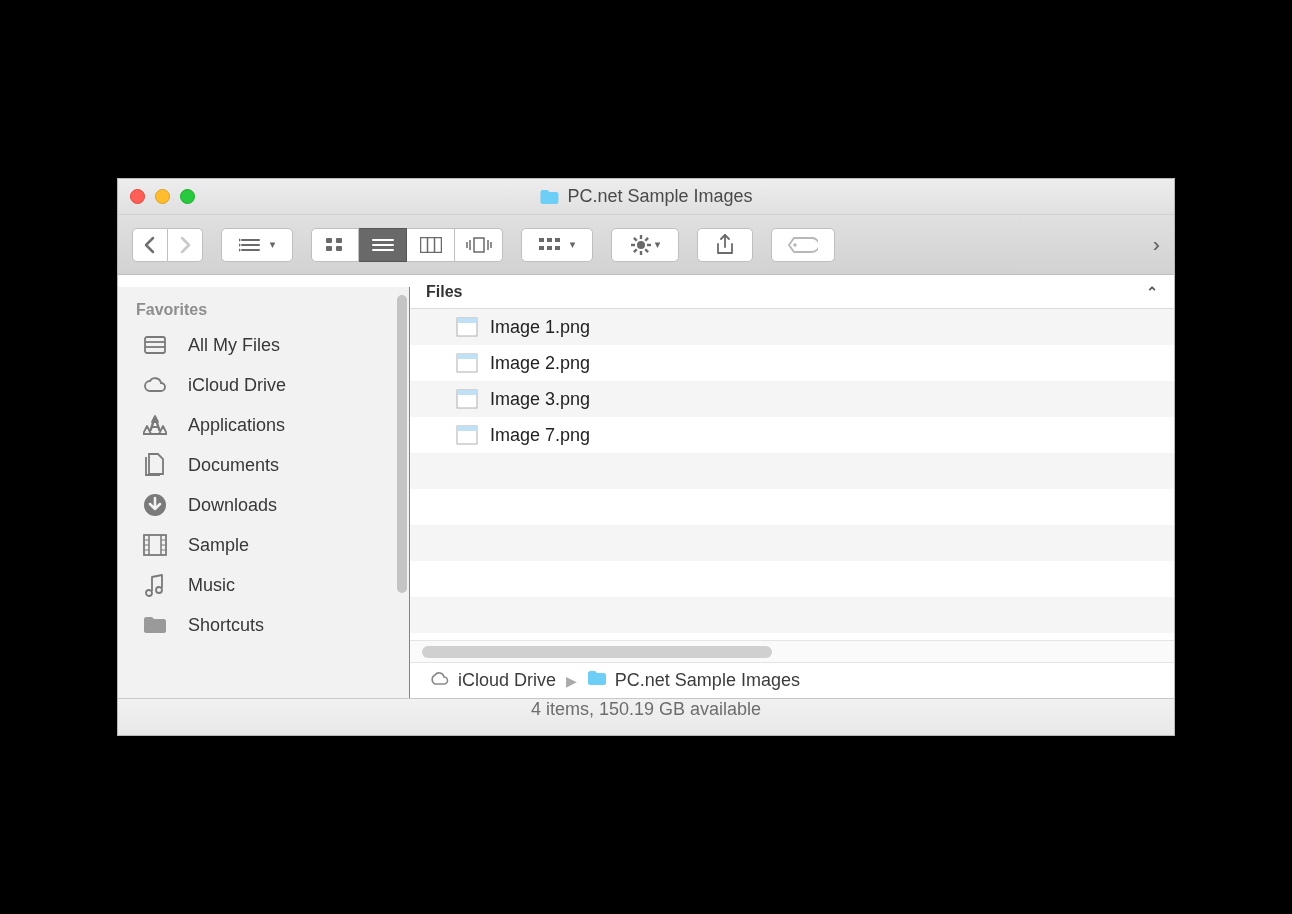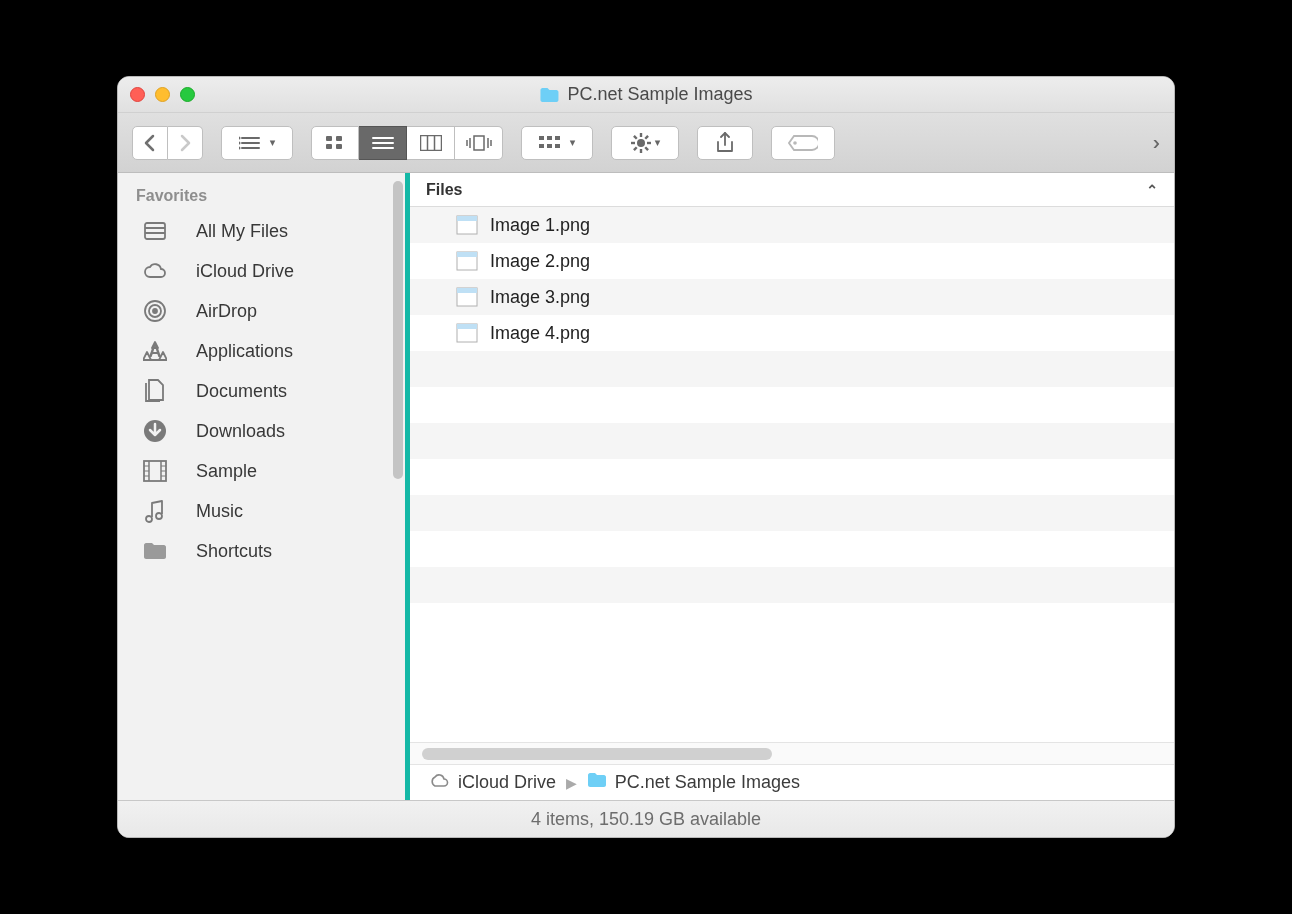--- a/index.html
+++ b/index.html
@@ -3,23 +3,23 @@
 <meta charset="utf-8">
 <style>
   * { box-sizing: border-box; margin: 0; padding: 0; }
   body {
     width: 1292px; height: 914px;
     background: #000;
     font-family: -apple-system, "Helvetica Neue", Helvetica, Arial, sans-serif;
     display: flex; align-items: center; justify-content: center;
   }
   .window {
-    width: 1058px; height: 762px;
+    width: 1058px; height: 558px;
     background: #fff;
-    border-radius: 12px;
+    border-radius: 0;
     box-shadow: 0 30px 80px rgba(0,0,0,0.6);
     overflow: hidden;
     display: flex; flex-direction: column;
     border: 1px solid #b8b8b8;
   }
   .titlebar {
     height: 36px;
     background: linear-gradient(#ededed, #e0e0e0);
     border-bottom: 1px solid #d0d0d0;
     display: flex; align-items: center;
@@ -66,34 +66,35 @@
   .tb-btn svg { display: block; }
   .toolbar-spacer { flex: 1; }
   .chev-double { font-size: 20px; color: #6a6a6a; padding-right: 6px; letter-spacing: -6px; }
 
   .body {
     flex: 1; display: flex; min-height: 0;
     border-bottom: 1px solid #c8c8c8;
   }
   .sidebar {
     width: 292px; background: #f2f2f2;
-    border-right: 5px solid #14b8a6;
+    border-right: 1px solid #14b8a6;
     overflow-y: auto;
     position: relative;
+    margin-top: 12px;
   }
   .sidebar-scroll {
     position: absolute; right: 2px; top: 8px; width: 10px; height: 298px;
     background: #c4c4c4; border-radius: 5px;
   }
   .section-header {
     font-size: 16px; color: #8e8e8e; font-weight: 600;
     padding: 14px 18px 6px;
   }
   .fav-item {
-    display: flex; align-items: center; gap: 28px;
+    display: flex; align-items: center; gap: 20px;
     padding: 7px 18px 7px 24px;
     font-size: 18px; color: #383838;
   }
   .fav-item .icon { width: 26px; height: 26px; color: #767676; display:flex; align-items:center; justify-content:center; }
   .fav-item .icon svg { display:block; }
 
   .content { flex: 1; display: flex; flex-direction: column; min-width:0; }
   .col-header {
     height: 34px; background: #fff;
     border-bottom: 1px solid #dcdcdc;
@@ -128,21 +129,21 @@
     display: flex; align-items: center; gap: 10px;
     padding: 0 18px;
     font-size: 18px; color: #3c3c3c;
   }
   .pathbar .crumb { display: flex; align-items: center; gap: 8px; }
   .pathbar .sep { color: #aaa; font-size: 14px; }
 
   .statusbar {
     height: 36px;
     background: linear-gradient(#f1f1f1,#e8e8e8);
-    display: flex; align-items: center; justify-content: center;
+    display: flex; justify-content: center;
     font-size: 18px; color: #6d6d6d;
   }
 
   .minichevron { font-size: 11px; color:#666; margin-left:3px; }
 </style>
 </head>
 <body>
 
 <div class="window">
 
@@ -313,32 +314,20 @@
       <div class="fav-item">
         <span class="icon">
             <svg width="26" height="18" viewBox="0 0 26 18">
               <path d="M8 15a5 5 0 0 1 0-10 6 6 0 0 1 11 2 4 4 0 0 1 0 8z" fill="none" stroke="#7a7a7a" stroke-width="1.8"></path>
             </svg>
           </span>
         <span>iCloud Drive</span>
       </div>
       <div class="fav-item">
         <span class="icon">
-            <svg width="24" height="24" viewBox="0 0 24 24">
-              <g fill="none" stroke="#7a7a7a" stroke-width="1.8">
-                <circle cx="12" cy="12" r="10"></circle>
-                <circle cx="12" cy="12" r="6"></circle>
-                <circle cx="12" cy="12" r="2" fill="#7a7a7a"></circle>
-              </g>
-            </svg>
-          </span>
-        <span>AirDrop</span>
-      </div>
-      <div class="fav-item">
-        <span class="icon">
             <svg width="24" height="22" viewBox="0 0 24 22">
               <path d="M12 2l3 6h-6zM4 12l4 8h-8zM20 12l4 8h-8zM8 20h8" fill="none" stroke="#7a7a7a" stroke-width="1.8" stroke-linejoin="round"></path>
               <text x="12" y="17" text-anchor="middle" font-size="18" fill="#7a7a7a" font-weight="bold">A</text>
             </svg>
           </span>
         <span>Applications</span>
       </div>
       <div class="fav-item">
         <span class="icon">
             <svg width="22" height="24" viewBox="0 0 22 24">
@@ -423,21 +412,21 @@
                 <rect x="1" y="1" width="20" height="18" fill="#fff" stroke="#b0b0b0"></rect>
                 <rect x="1" y="1" width="20" height="5" fill="#bfe0f5"></rect>
               </svg></span>
           <span>Image 3.png</span>
         </div>
         <div class="file-row">
           <span class="file-icon"><svg width="22" height="20" viewBox="0 0 22 20">
                 <rect x="1" y="1" width="20" height="18" fill="#fff" stroke="#b0b0b0"></rect>
                 <rect x="1" y="1" width="20" height="5" fill="#bfe0f5"></rect>
               </svg></span>
-          <span>Image 4.png</span>
+          <span>Image 7.png</span>
         </div>
         <div class="file-row"></div>
         <div class="file-row"></div>
         <div class="file-row"></div>
         <div class="file-row"></div>
         <div class="file-row"></div>
         <div class="file-row"></div>
         <div class="file-row"></div>
         <div class="file-row"></div>
       </div>

